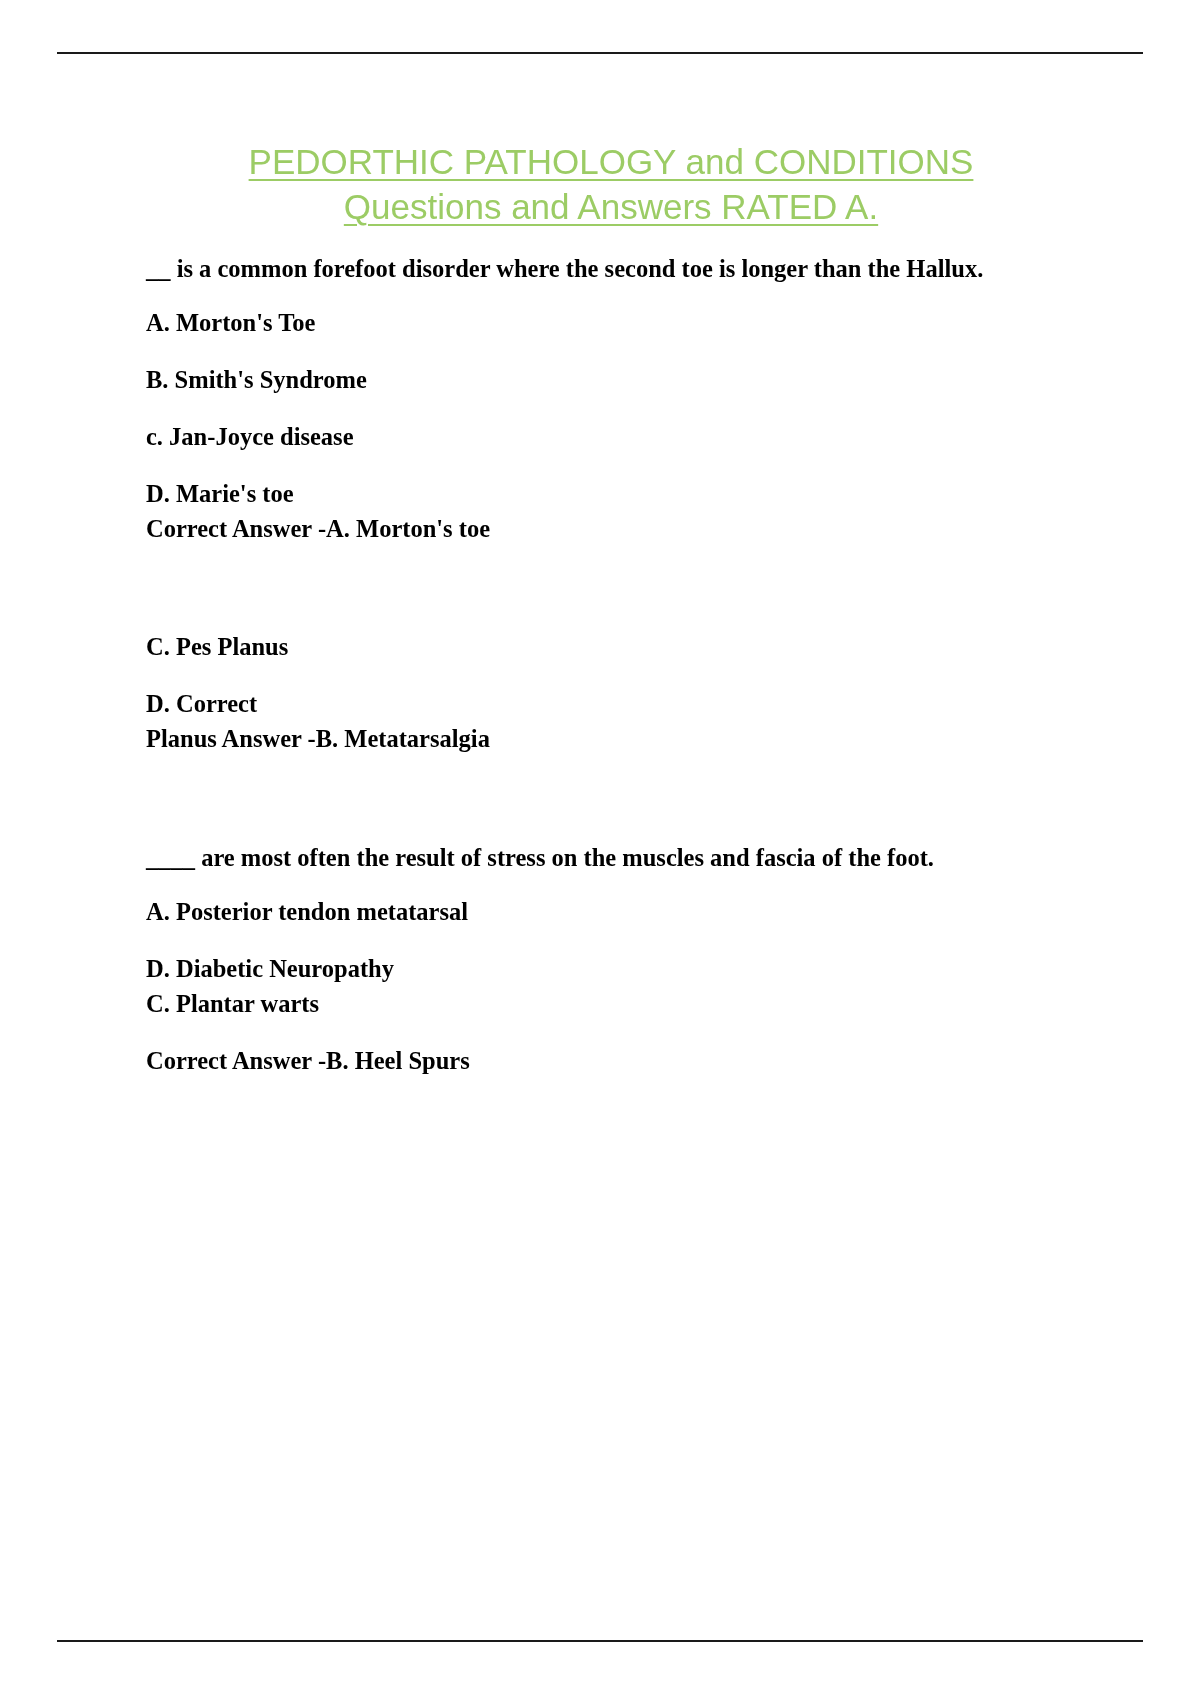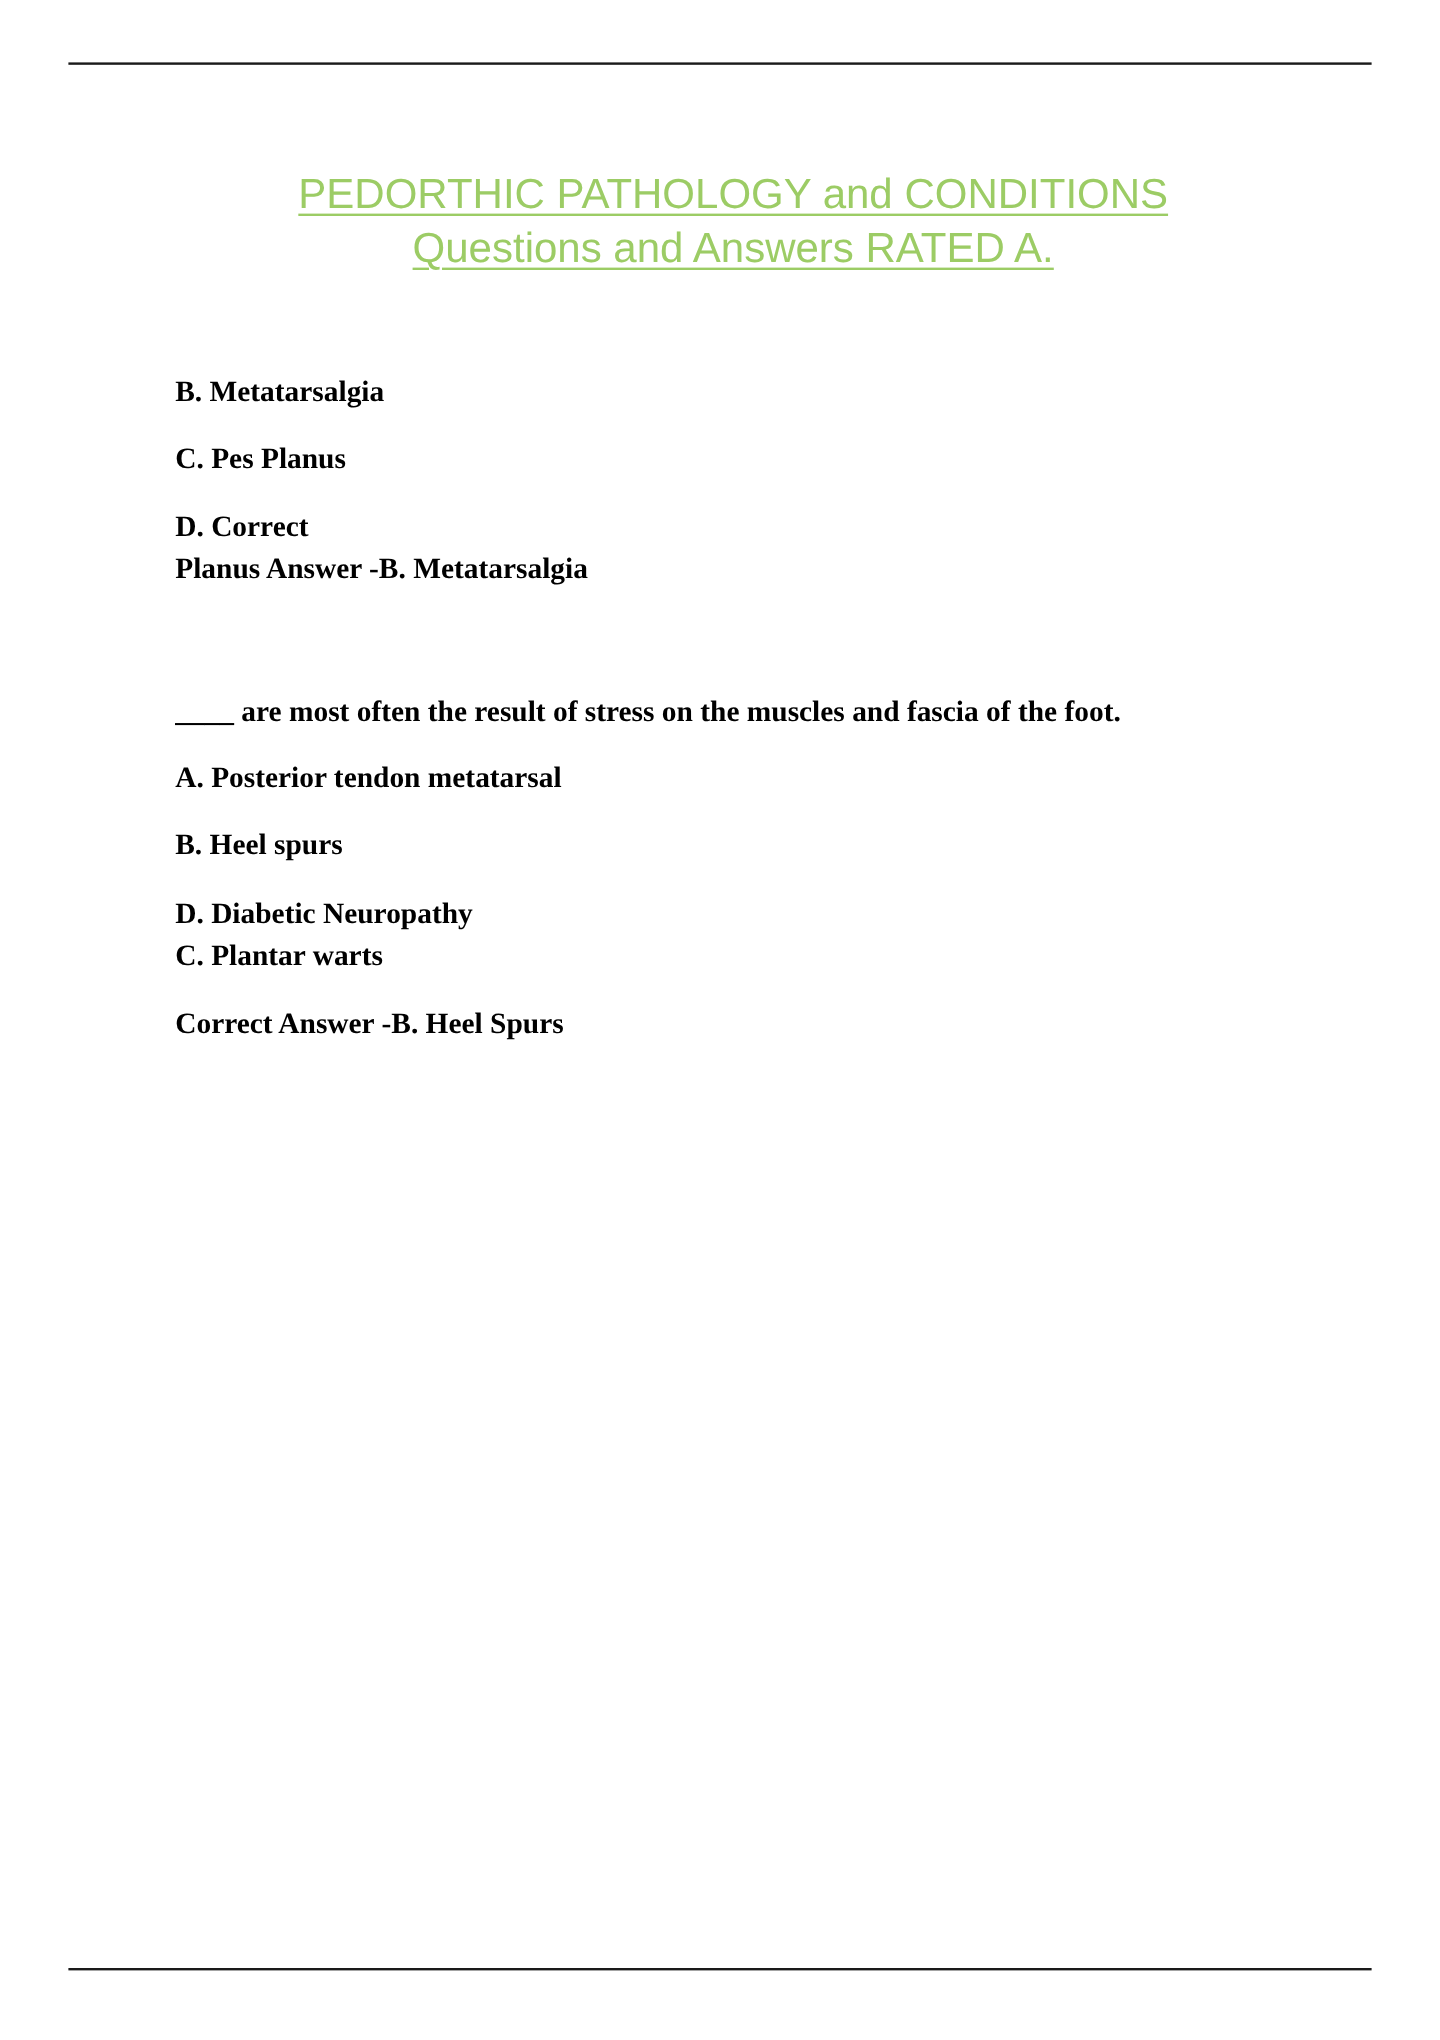--- a/index.html
+++ b/index.html
@@ -90,36 +90,42 @@
 
   <div class="rule rule-top"></div>
 
   <div class="content">
 
     <h1 class="doc-title">
       <span class="t-line">PEDORTHIC PATHOLOGY and CONDITIONS</span><br>
       <span class="t-line">Questions and Answers RATED A.</span>
     </h1>
 
+    <div class="q-block">
+      <p class="q-stem">__ is a common forefoot disorder where the second toe is longer than the Hallux.</p>
+      <p class="opt">A. Morton's Toe</p>
+      <p class="opt">B. Smith's Syndrome</p>
+      <p class="opt">c. Jan-Joyce disease</p>
+      <p class="opt last">D. Marie's toe</p>
+      <p class="answer">Correct Answer -A. Morton's toe</p>
+    </div>
 
     <div class="gap"></div>
 
     <div class="q-block">
-      <p class="opt">B. Metatarsalgia</p>
       <p class="opt">C. Pes Planus</p>
       <p class="opt last">D. Correct</p>
       <p class="answer">Planus Answer -B. Metatarsalgia</p>
     </div>
 
     <div class="gap"></div>
 
     <div class="q-block">
       <p class="q-stem">____ are most often the result of stress on the muscles and fascia of the foot.</p>
       <p class="opt">A. Posterior tendon metatarsal</p>
-      <p class="opt">B. Heel spurs</p>
       <p class="opt last">D. Diabetic Neuropathy</p>
       <p class="opt">C. Plantar warts</p>
       <p class="answer">Correct Answer -B. Heel Spurs</p>
     </div>
 
   </div>
 
   <div class="rule rule-bottom"></div>
 
 </div>

